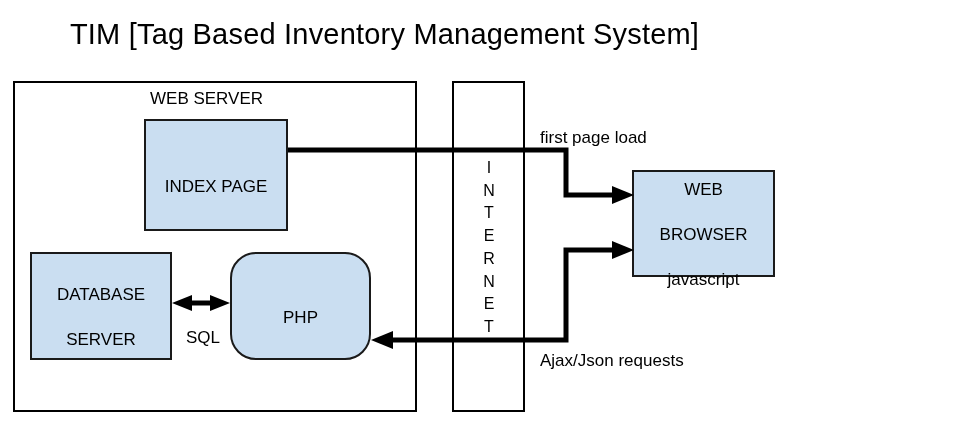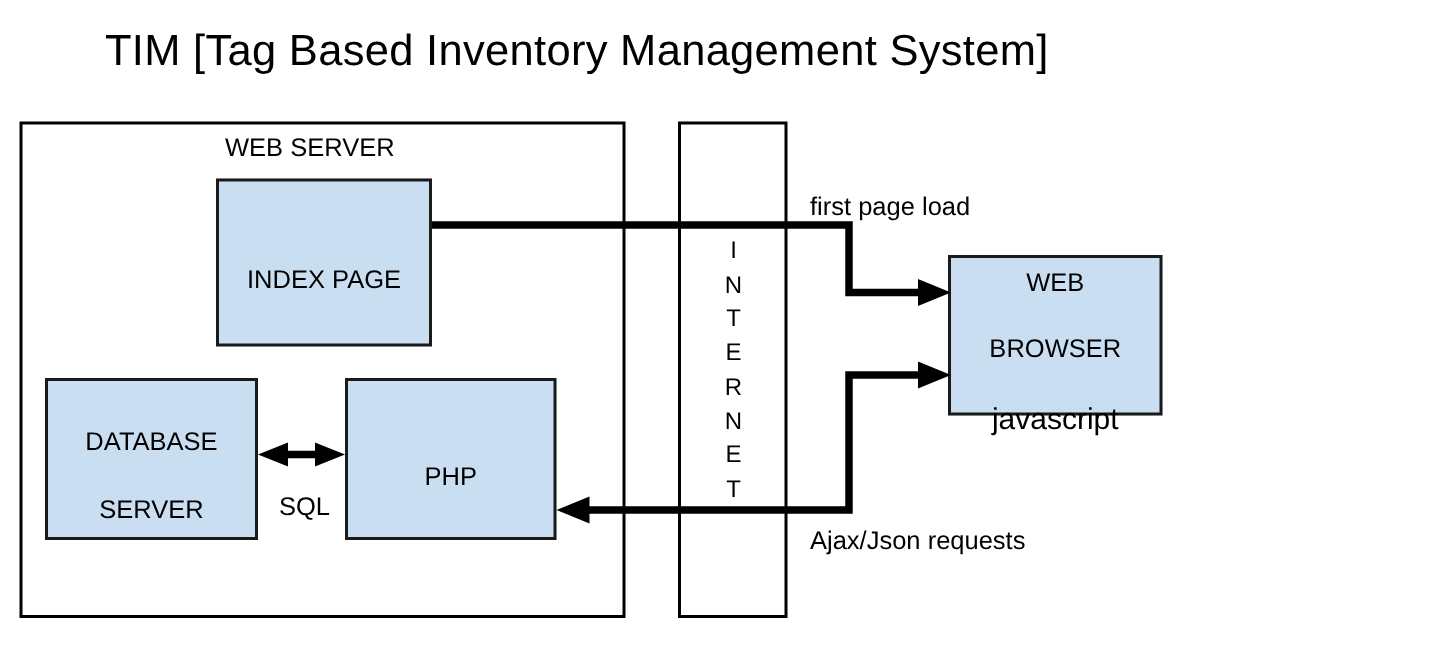--- a/index.html
+++ b/index.html
@@ -52,21 +52,21 @@
     text-align: center;
     line-height: 1.22;
   }
   .node-label {
     font-size: 17px;
     color: #000000;
     white-space: nowrap;
     margin-top: 24px;
   }
   .node-label.lower {
-    font-size: 20px;
+    font-size: 17px;
   }
   .plain-label {
     position: absolute;
     font-size: 17px;
     color: #000000;
     white-space: nowrap;
   }
   .vertical-letters {
     position: absolute;
     display: flex;
@@ -115,21 +115,21 @@
 
   <div class="node-box" style="left:144px; top:119px; width:144px; height:112px;">
     <span class="node-label">INDEX PAGE</span>
   </div>
 
   <div class="node-box" style="left:30px; top:252px; width:142px; height:108px;">
     <span class="node-label">DATABASE</span>
     <span class="node-label">SERVER</span>
   </div>
 
-  <div class="node-box" style="left:230px; top:252px; width:141px; height:108px;">
+  <div class="node-box" style="left:230px; top:252px; width:141px; height:108px;border-radius:26px;">
     <span class="node-label">PHP</span>
   </div>
 
   <div class="node-box" style="left:632px; top:170px; width:143px; height:107px;">
     <span class="node-label">WEB</span>
     <span class="node-label">BROWSER</span>
     <span class="node-label lower">javascript</span>
   </div>
 
   <div class="plain-label" style="left:186px; top:328px;">SQL</div>

